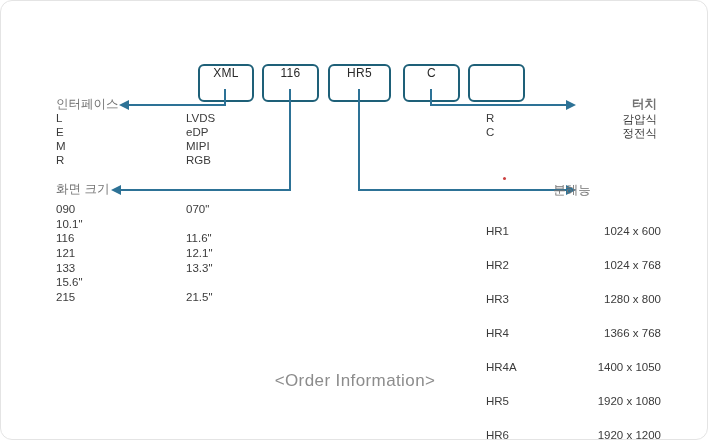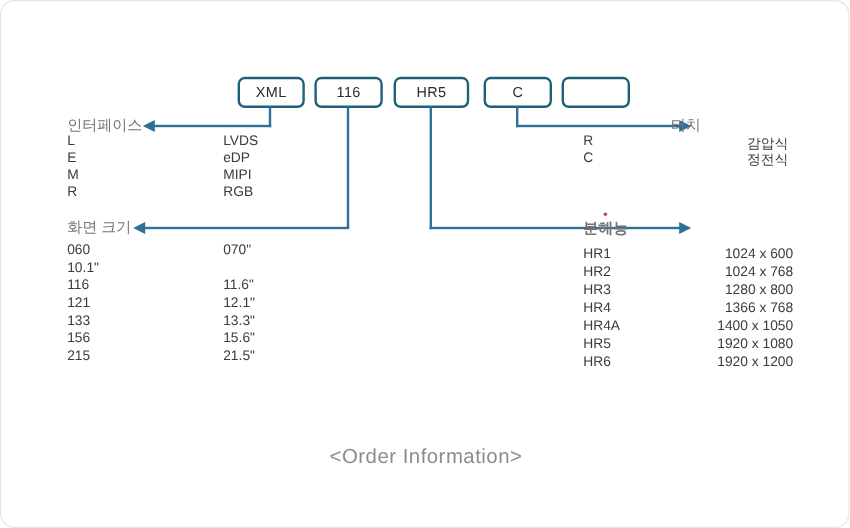--- a/index.html
+++ b/index.html
@@ -11,23 +11,23 @@
   }
   *{margin:0;padding:0;box-sizing:border-box;}
   html,body{background:#ffffff;}
   body{font-family:"Liberation Sans", sans-serif; width:708px; height:440px; position:relative;}
   .canvas{
     position:absolute; left:0; top:0; width:708px; height:440px;
     background:#ffffff; border:1px solid #e4e4e4; border-radius:12px; overflow:hidden;
   }
   
   .code-box{
-    position:absolute; top:63px; height:26px;
+    position:absolute; top:63px; height:38px;
     border:2px solid var(--box-border); border-radius:6px;
-    display:flex; align-items:center; justify-content:center;
+    display:flex; justify-content:center;
     font-size:12px; color:#2a2a2a; letter-spacing:0.3px; background:#fff;
   }
   .box-1{left:197px;width:56px;}
   .box-2{left:261px;width:57px;}
   .box-3{left:327px;width:63px;}
   .box-4{left:402px;width:57px;}
   .box-5{left:467px;width:57px;}
   
   .line{position:absolute; background:var(--line);}
   .v-xml {left:223px; top:88px; width:2px; height:17px;}
@@ -42,35 +42,35 @@
   .arrow-left{border-top:5px solid transparent; border-bottom:5px solid transparent; border-right:10px solid var(--line);}
   .arrow-right{border-top:5px solid transparent; border-bottom:5px solid transparent; border-left:10px solid var(--line);}
   .a-xml{left:118px; top:99px;}
   .a-116{left:110px; top:184px;}
   .a-hr5{left:565px; top:184px;}
   .a-c  {left:565px; top:99px;}
   
   .sec-title{position:absolute; font-size:12.5px; color:#737373;}
   .t-interface{left:55px; top:95px;}
   .t-size{left:55px; top:180px;}
-  .t-touch{left:485px; top:95px; width:171px; text-align:center;}
-  .t-res{left:485px; top:181px; width:172px; text-align:left;font-weight:bold;}
+  .t-touch{left:485px; top:95px; width:171px; text-align:right;font-weight:bold;}
+  .t-res{left:485px; top:181px; width:172px; text-align:center;}
   
   .list{position:absolute; font-size:11.5px; color:var(--text);}
   .list .row{display:flex;}
   .l-interface{left:55px; top:111px; width:220px;}
   .l-interface .row{height:14.1px; align-items:flex-start;}
   .l-interface .code{width:130px;}
   .l-size{left:55px; top:202px; width:220px;}
   .l-size .row{height:14.7px;}
   .l-size .code{width:130px;}
   .l-touch{left:485px; top:111px; width:171px;}
   .l-touch .row{height:14.1px; justify-content:space-between;}
   .l-res{left:485px; top:205px; width:175px;}
-  .l-res .row{height:15.05px; justify-content:space-between;}
+  .l-res .row{height:15.05px; justify-content:space-between;margin-top:19px;}
   .l-res .value, .l-touch .value{text-align:left;}
   
   .red-dot{position:absolute; left:502px; top:176px; width:3px; height:3px; border-radius:50%; background:var(--red-dot);}
   .caption{position:absolute; left:0; top:370px; width:708px; text-align:center; font-size:17px; color:var(--caption); letter-spacing:0.4px;}
 </style>
 </head>
 <body>
 
 <div class="canvas">
 
@@ -125,40 +125,39 @@
       <span class="value">MIPI</span>
     </div>
     <div class="row">
       <span class="code">R</span>
       <span class="value">RGB</span>
     </div>
   </div>
 
   <div class="list l-size">
     <div class="row">
-      <span class="code">060</span>
+      <span class="code">090</span>
       <span class="value">070"</span>
     </div>
     <div class="row">
       <span class="value">10.1"</span>
     </div>
     <div class="row">
       <span class="code">116</span>
       <span class="value">11.6"</span>
     </div>
     <div class="row">
       <span class="code">121</span>
       <span class="value">12.1"</span>
     </div>
     <div class="row">
       <span class="code">133</span>
       <span class="value">13.3"</span>
     </div>
     <div class="row">
-      <span class="code">156</span>
       <span class="value">15.6"</span>
     </div>
     <div class="row">
       <span class="code">215</span>
       <span class="value">21.5"</span>
     </div>
   </div>
 
   <div class="list l-touch">
     <div class="row">

